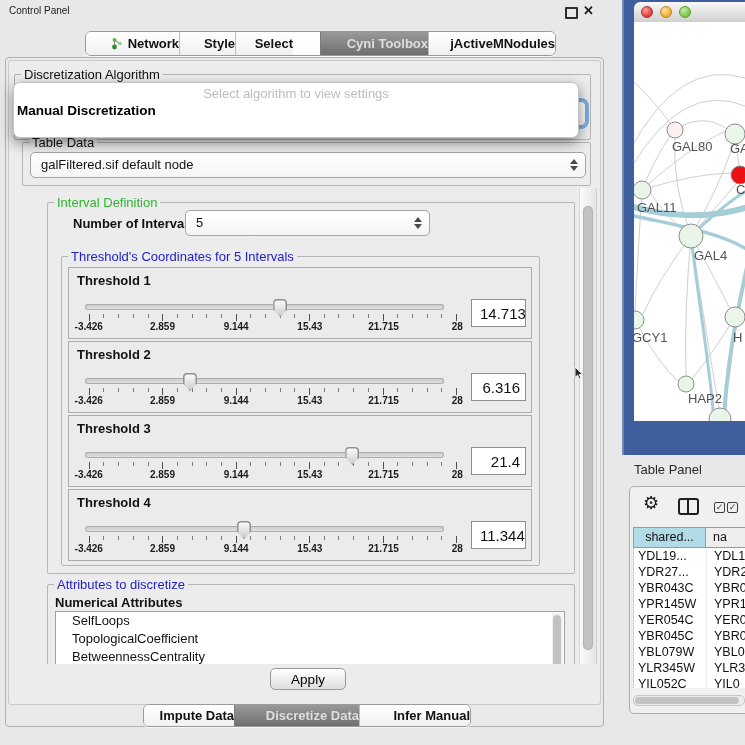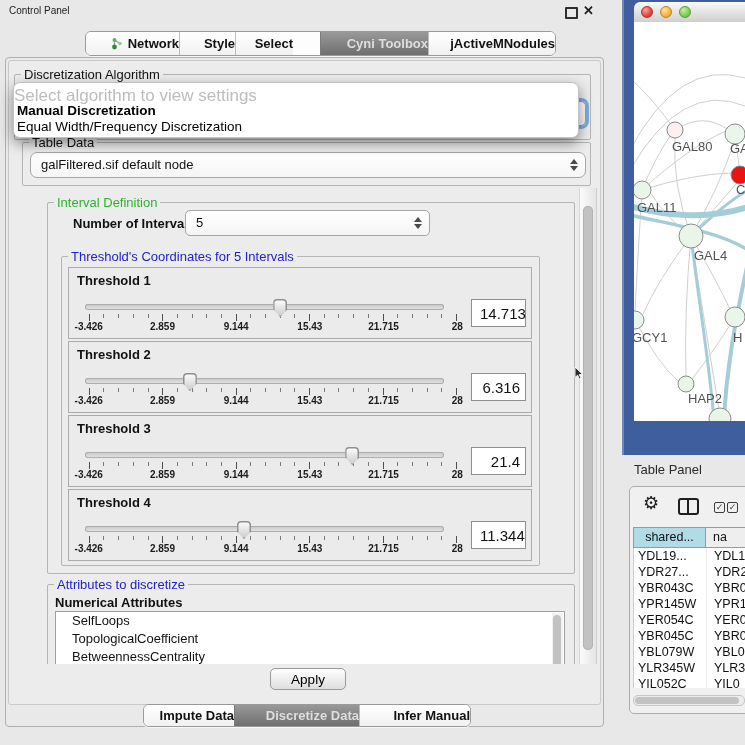--- a/index.html
+++ b/index.html
@@ -40,22 +40,22 @@
   .combo .ctxt{padding-left:10px;line-height:24px;white-space:nowrap;overflow:hidden;}
   .stepper{position:absolute;right:7px;top:50%;transform:translateY(-50%);
            display:flex;flex-direction:column;gap:2px;}
   .stepper i{display:block;width:0;height:0;border-left:4px solid transparent;border-right:4px solid transparent;}
   .stepper .up{border-bottom:5px solid #4a4a4a;}
   .stepper .dn{border-top:5px solid #4a4a4a;}
   .focusring{box-shadow:0 0 0 3px rgba(96,156,219,.8);border-color:#7aa8d6;}
 
   .popup{left:13px;top:82px;width:564px;height:54px;background:#ffffff;border:1px solid #c2c2c2;
          border-radius:7px;box-shadow:0 5px 14px rgba(0,0,0,.45);z-index:30;}
-  .popup .hint{position:absolute;top:3px;left:0;width:100%;text-align:left;
-               font-size:17px;color:#bdbdbd;}
+  .popup .hint{position:absolute;top:3px;left:0;width:100%;text-align:center;
+               font-size:13px;color:#bdbdbd;}
   .popup .opt1{position:absolute;left:3px;top:20px;font-size:13.5px;font-weight:bold;color:#000;}
   .popup .opt2{position:absolute;left:3px;top:36px;font-size:13.5px;color:#000;}
 
   .viewport{left:14px;top:186px;width:564px;height:478px;overflow:hidden;background:#ececec;}
   .bold13{font-weight:bold;font-size:13px;}
 
   
   .tpanel{position:absolute;left:54px;width:462px;height:70px;background:#ebebeb;border:1px solid #ababab;}
   .tlabel{position:absolute;left:8px;top:5px;font-weight:bold;font-size:13px;}
   .slider{position:absolute;left:16px;top:31px;width:376px;height:34px;}
@@ -158,27 +158,26 @@
   <div class="combo focusring" style="left:30px;top:101px;width:556px;height:25px;">
     <span class="stepper">
         <i class="up"></i>
         <i class="dn"></i>
       </span>
   </div>
 
   <div class="abs popup">
     <div class="hint">Select algorithm to view settings</div>
     <div class="opt1">Manual Discretization</div>
-    <div class="opt2">Equal Width/Frequency Discretization</div>
   </div>
 
   <div class="group" style="left:22px;top:142px;width:567px;height:42px;">
     <span class="gtitle">Table Data</span>
   </div>
-  <div class="combo" style="left:30px;top:152px;width:556px;height:26px;border-radius:7px;">
+  <div class="combo" style="left:30px;top:152px;width:556px;height:26px;">
     <div class="ctxt">galFiltered.sif default node</div>
     <span class="stepper">
         <i class="up"></i>
         <i class="dn"></i>
       </span>
   </div>
 
   <div class="abs viewport">
 
     <div class="group" style="left:33px;top:16px;width:526px;height:370px;">

